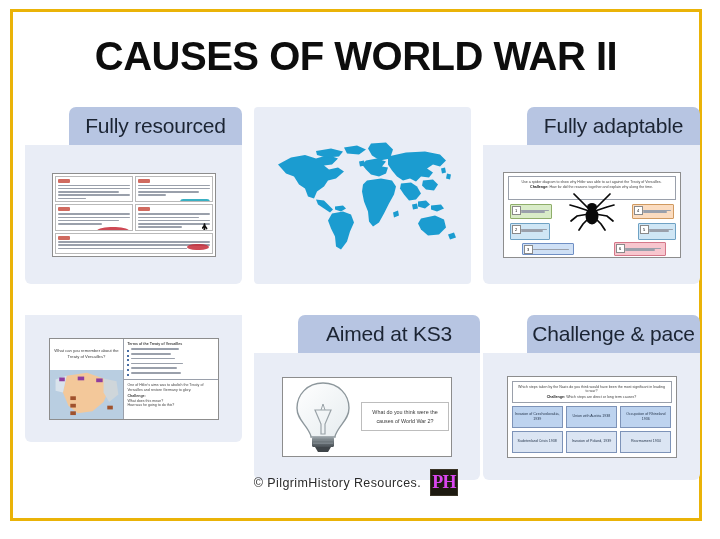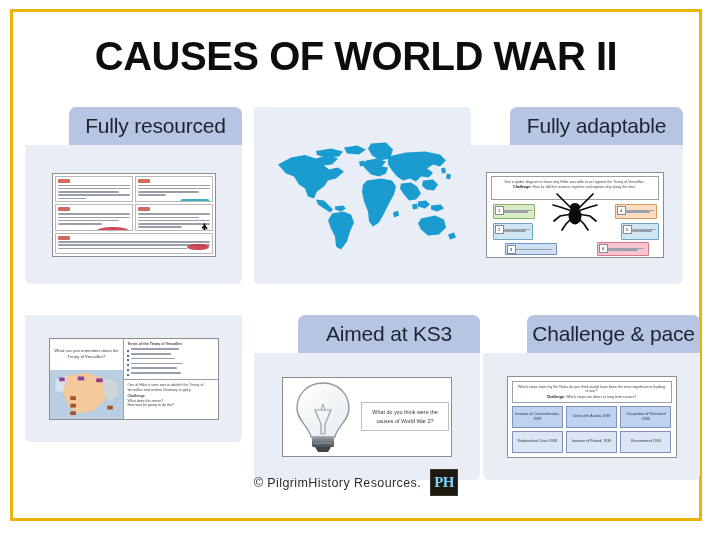--- a/index.html
+++ b/index.html
@@ -87,21 +87,21 @@
   .bdot{width:2px;height:2px;background:#4a6fa5;margin-top:1.4px;flex:none;}
   .btxt{height:1.5px;background:#9aa0ab;border-radius:1px;}
 
   
   .footer{position:absolute;left:0;right:0;bottom:22px;
           display:flex;align-items:center;justify-content:center;gap:9px;}
   .copy{font-size:12.5px;color:#2b2b2b;letter-spacing:.4px;white-space:nowrap;}
   .ph{width:26px;height:25px;background:#1d1a10;border:1.5px solid #3a3426;
       display:flex;align-items:center;justify-content:center;
       font-family:"Liberation Serif","DejaVu Serif",serif;font-weight:bold;
-      font-size:15px;color:#7dd3fc;letter-spacing:-0.5px;}
+      font-size:18px;color:#d946ef;letter-spacing:-0.5px;}
 </style>
 </head>
 <body>
 
 <div class="frame">
 
   <div class="title">CAUSES OF WORLD WAR II</div>
 
   <div class="panel" style="left:12px;top:95px;width:217px;height:177px;">
     <div class="hdr">Fully resourced</div>
@@ -208,21 +208,21 @@
           <path d="M306 160 L334 154 L352 162 L356 178 L342 192 L320 194 L306 182 L300 170 Z"></path>
           <path d="M360 192 L372 188 L376 198 L364 202 Z"></path>
 
           <path d="M346 60 L354 58 L356 68 L348 70 Z"></path>
           <path d="M358 70 L366 72 L364 82 L356 80 Z"></path>
         </g>
       </svg>
     </div>
   </div>
 
-  <div class="panel" style="left:453px;top:95px;width:217px;height:142px;">
+  <div class="panel" style="left:470px;top:95px;width:217px;height:142px;">
     <div class="hdr">Fully adaptable</div>
     <div class="body" style="height:139px;">
       <div class="thumb spider">
 
         <div class="sp-top">
           <div class="mini">Use a spider diagram to show why Hitler was able to act against the Treaty of Versailles.</div>
           <div class="mini" style="margin-top:1px">
             <b>Challenge:</b>
             <span>How far did the reasons together and explain why along the time.</span>
           </div>

